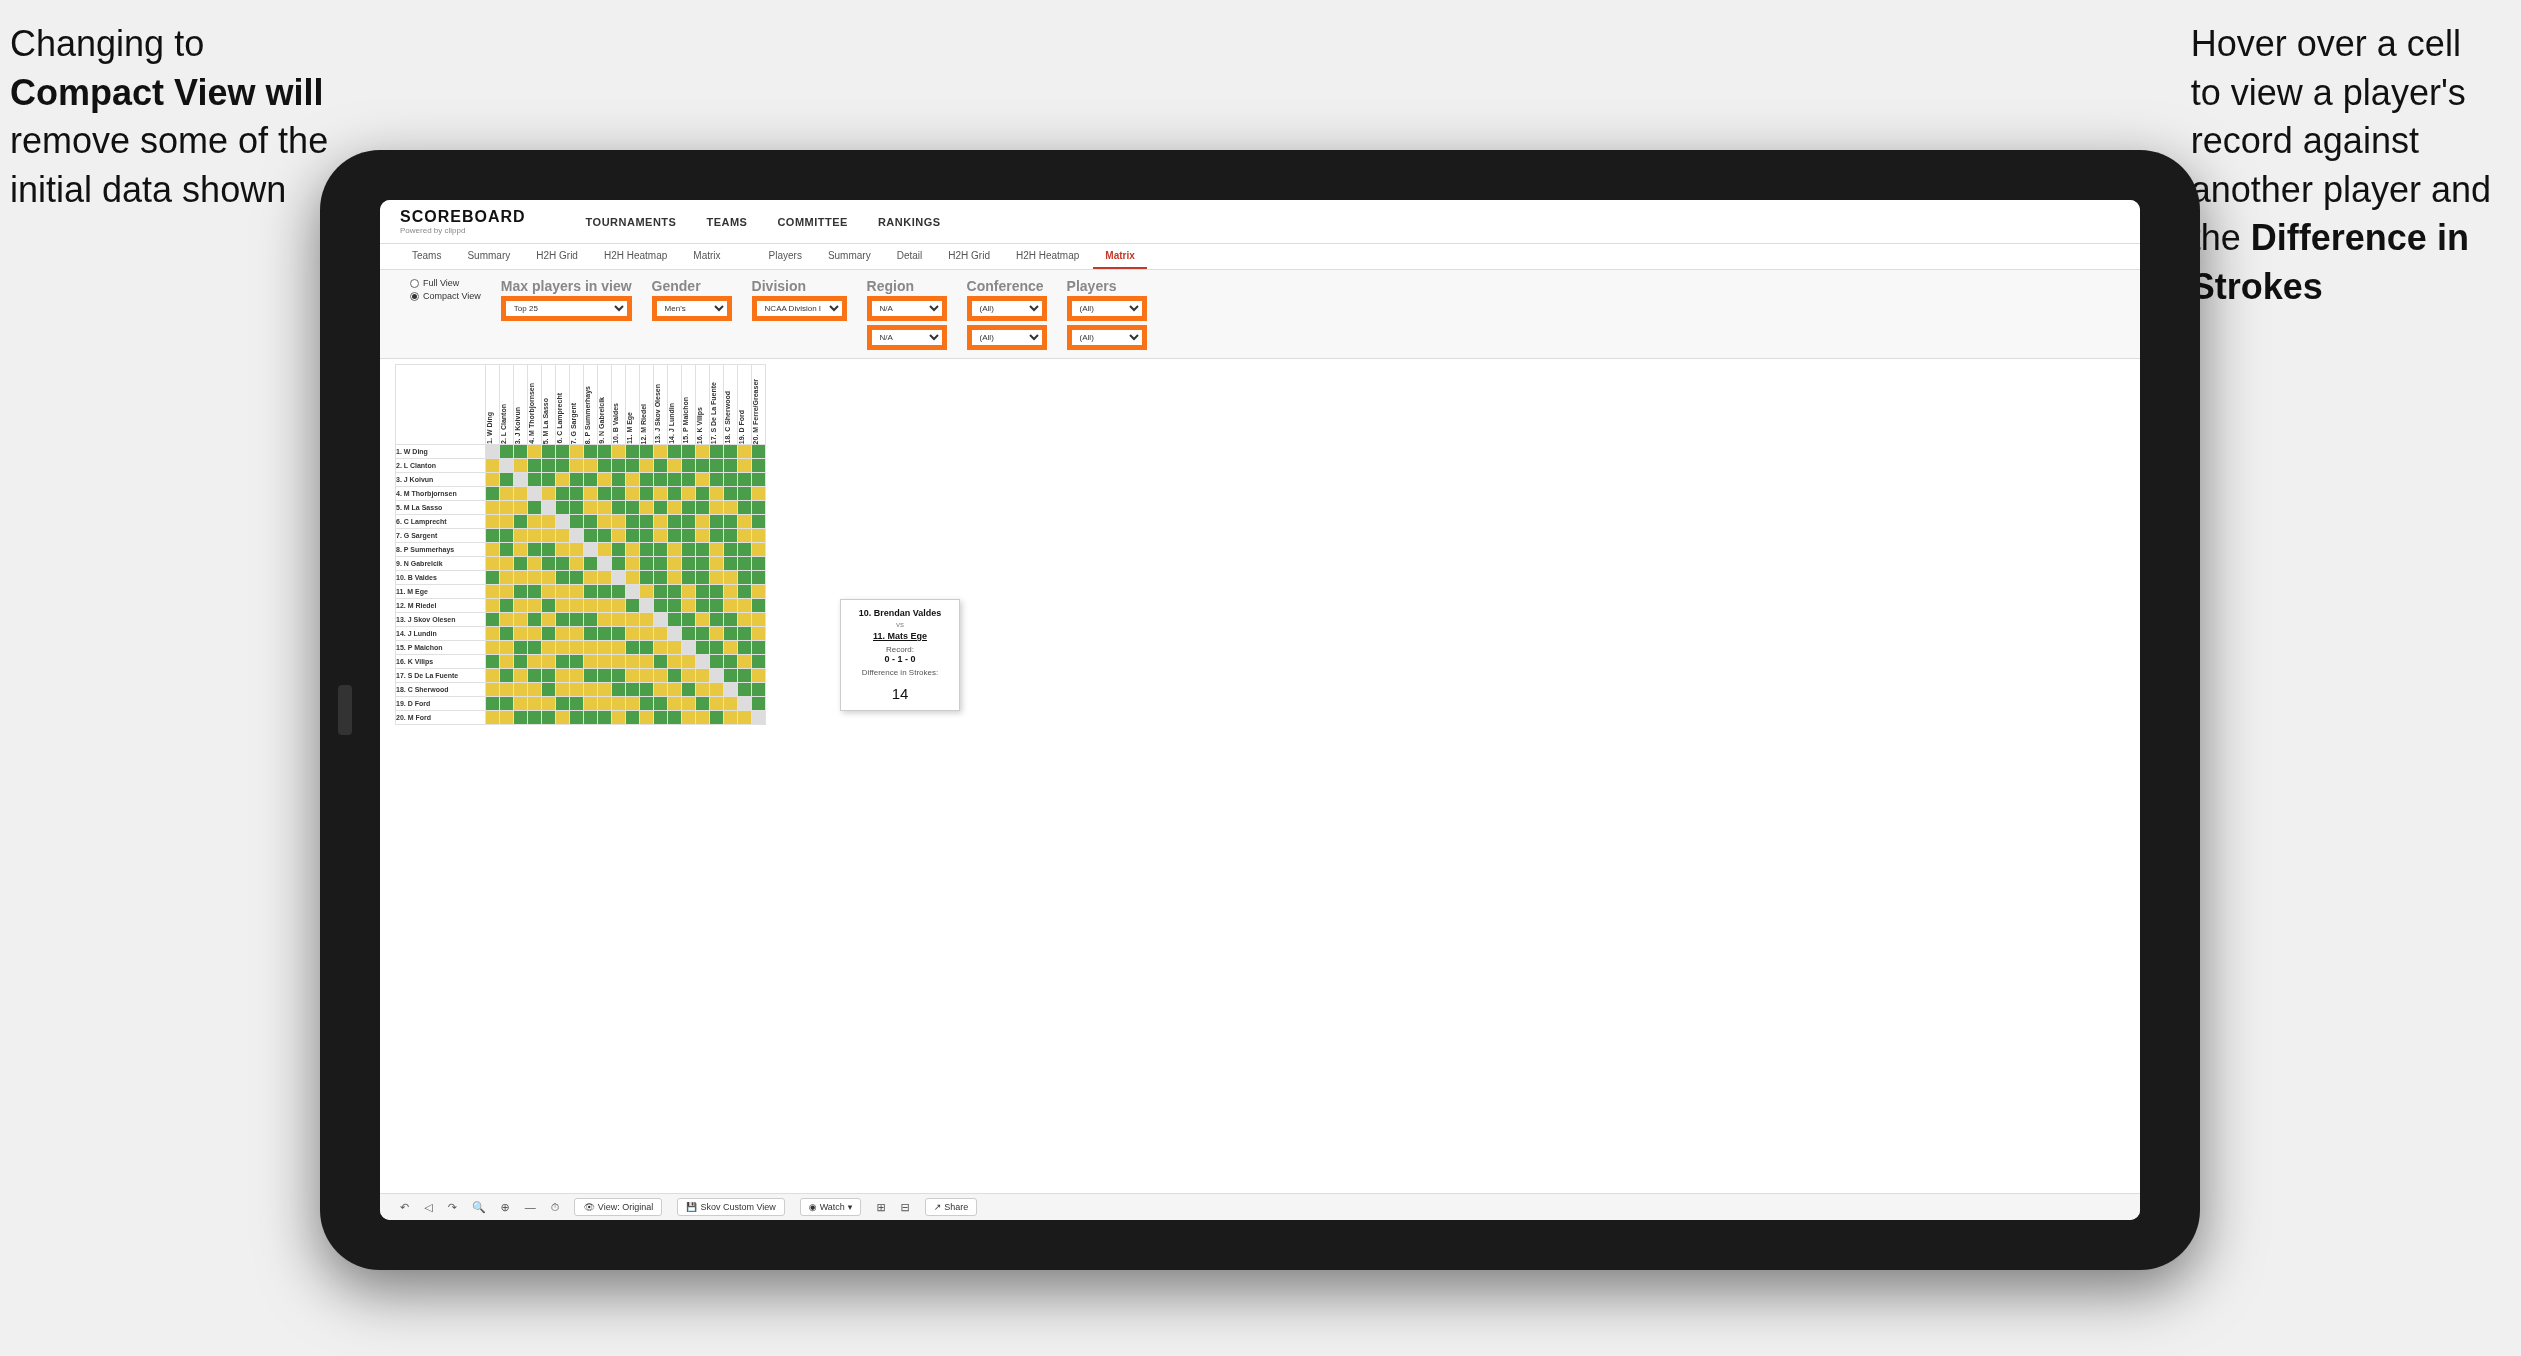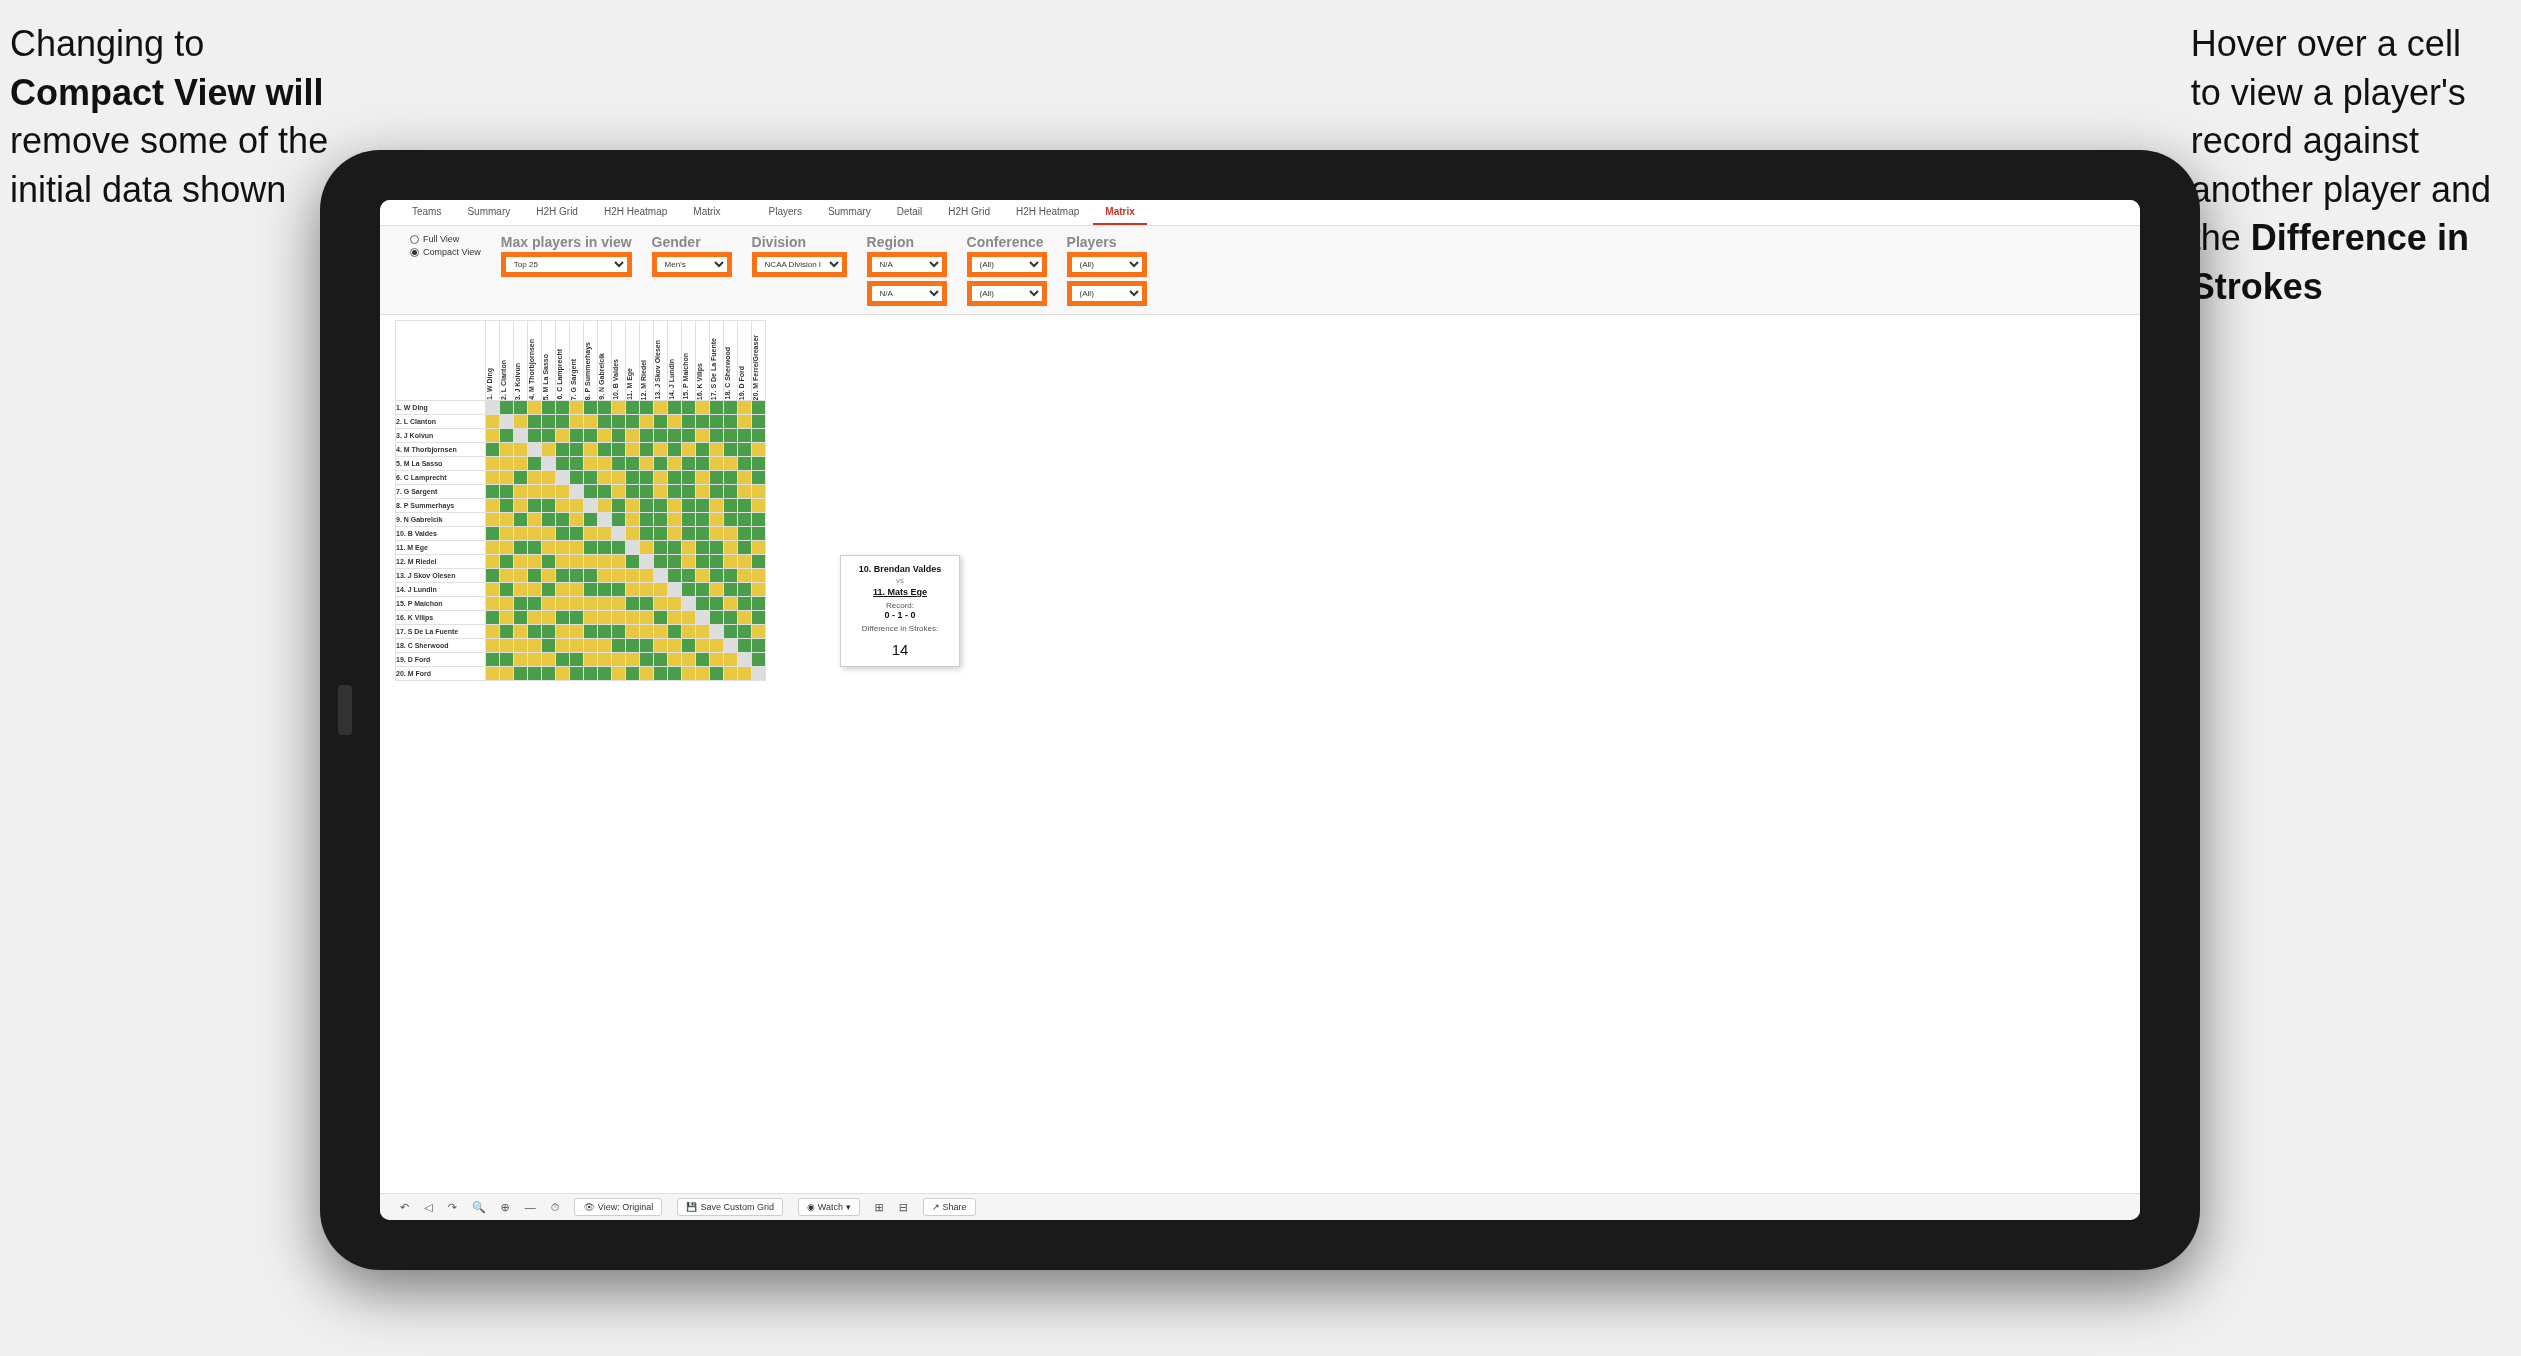--- a/index.html
+++ b/index.html
@@ -399,20 +399,32 @@
       <polygon points="0 0, 8 3, 0 6" fill="#cc0033"></polygon>
     </marker>
   </defs>
   <path d="M 250 20 Q 150 100 80 220" stroke="#cc0033" stroke-width="2.5" fill="none" marker-end="url(#arrowhead-r)"></path>
 </svg>
 
 <div class="tablet-shell">
   <div class="tablet-screen">
     <div class="screen-inner">
 
+      <div class="nav-bar">
+        <div class="logo-area">
+          <span class="logo-title">SCOREBOARD</span>
+          <span class="logo-subtitle">Powered by clippd</span>
+        </div>
+        <div class="nav-links">
+          <span class="nav-link">TOURNAMENTS</span>
+          <span class="nav-link">TEAMS</span>
+          <span class="nav-link">COMMITTEE</span>
+          <span class="nav-link">RANKINGS</span>
+        </div>
+      </div>
 
       <div class="sub-tabs">
         <div class="sub-tab">Teams</div>
         <div class="sub-tab">Summary</div>
         <div class="sub-tab">H2H Grid</div>
         <div class="sub-tab">H2H Heatmap</div>
         <div class="sub-tab">Matrix</div>
         <div style="width:20px; border-bottom:none;"></div>
         <div class="sub-tab">Players</div>
         <div class="sub-tab">Summary</div>
@@ -1038,21 +1050,21 @@
         <span class="toolbar-icon">🔍</span>
         <span class="toolbar-icon">⊕</span>
         <span class="toolbar-icon">—</span>
         <span class="toolbar-icon">⏱</span>
         <div class="toolbar-btn">
           <span>👁</span>
           <span>View: Original</span>
         </div>
         <div class="toolbar-btn">
           <span>💾</span>
-          <span>Save Custom Grid</span>
+          <span>Skov Custom View</span>
         </div>
         <div class="toolbar-btn">
           <span>◉</span>
           <span>Watch</span>
           <span>▾</span>
         </div>
         <span class="toolbar-icon">⊞</span>
         <span class="toolbar-icon">⊟</span>
         <div class="toolbar-btn">
           <span>↗</span>

